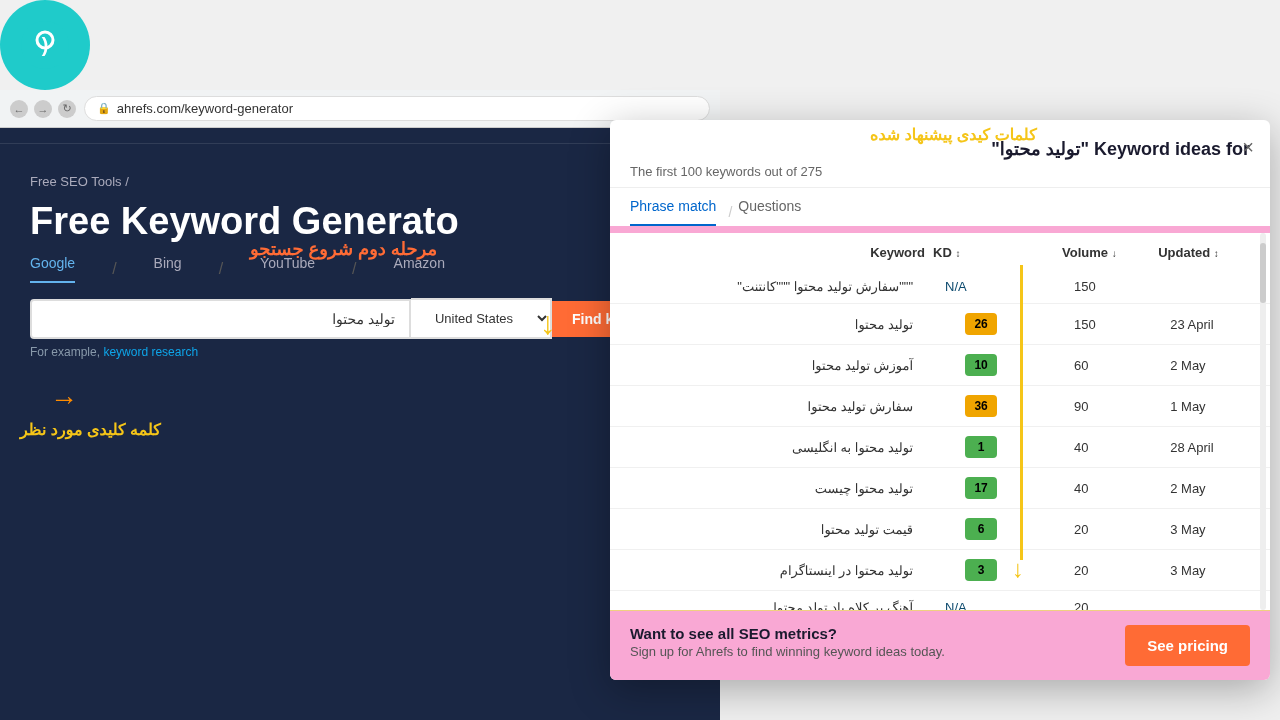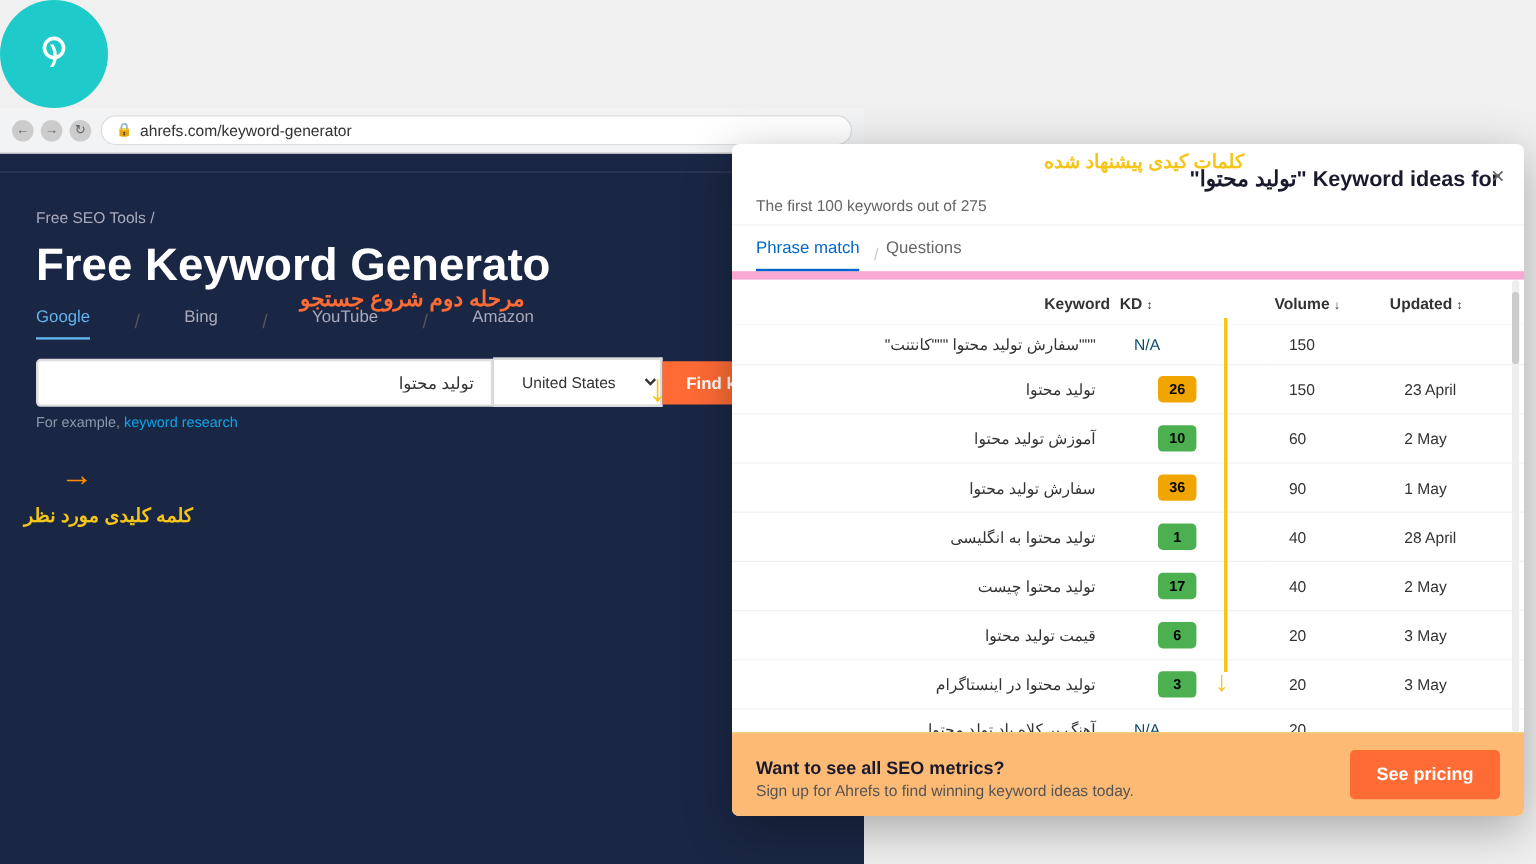--- a/index.html
+++ b/index.html
@@ -194,24 +194,24 @@
       padding: 9px 16px; border-bottom: 1px solid #f0f0f0; color: #333;
     }
     tbody td:first-child { text-align: right; direction: rtl; font-size: 13px; }
     .kd-badge {
       display: inline-flex; align-items: center; justify-content: center;
       min-width: 32px; height: 22px; border-radius: 4px;
       color: #000000; font-weight: bold; font-size: 12px; padding: 0 6px; margin-left: 20px;
     }
     .kd-na { color: #0c4a6e; text-align: center; }
     .modal-footer {
-      background: #fdba74;
+      background: #f9a8d4;
       border-top: 1px solid #f0d080;
       padding: 14px 20px;
-      display: flex; align-items: flex-end; justify-content: space-between;
+      display: flex; align-items: flex-start; justify-content: space-between;
     }
     .footer-text-main {
       font-size: 15px; font-weight: bold; color: #1a1a2e;
     }
     .footer-text-sub {
       font-size: 13px; color: #555; margin-top: 2px;
     }
     .see-pricing-btn {
       background: #ff6b35; color: white; border: none; padding: 12px 22px;
       font-size: 15px; font-weight: bold; border-radius: 4px; cursor: pointer;

